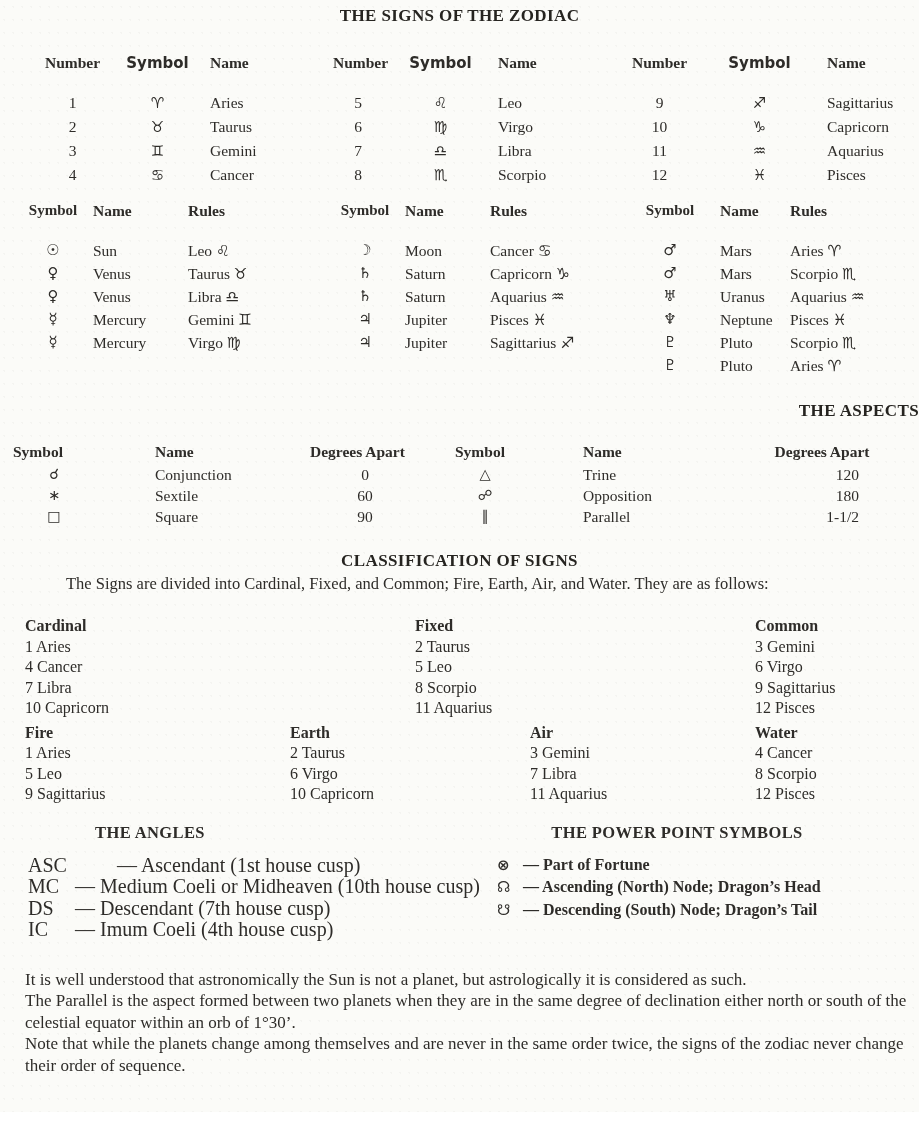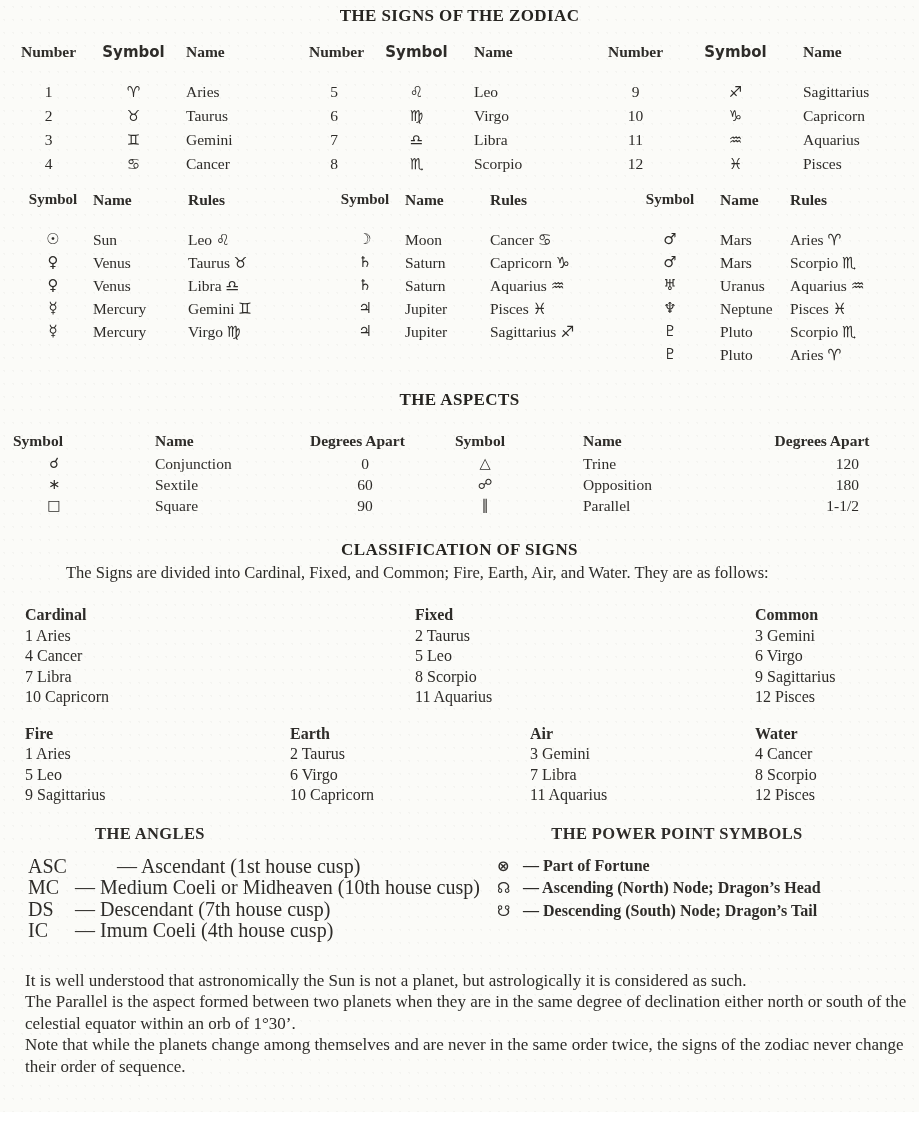--- a/index.html
+++ b/index.html
@@ -12,21 +12,21 @@
     font-family:"Liberation Serif","DejaVu Sans",serif;
     color:#2e2c29;
     overflow:hidden;
   }
   .title {
     text-align:center; font-weight:bold; font-size:17px; letter-spacing:0.4px;
     padding-top:6px; color:#262420;
   }
 
   
-  .zt { display:grid; grid-template-columns:293px 294px 1fr; padding-left:16px; margin-top:14px; font-size:15.5px; }
+  .zt { display:grid; grid-template-columns:293px 294px 1fr; padding-left:40px; margin-top:25px; font-size:15.5px; }
   .zg { display:grid; grid-template-columns:65px 105px 1fr; align-content:start; }
   .zg.g2 { grid-template-columns:50px 115px 1fr; }
   .zg.g3 { grid-template-columns:65px 135px 1fr; }
   .zg > div { height:24px; line-height:24px; }
   .zg .hd { height:40px; font-weight:bold; }
   .zg .num, .zg .sym { text-align:center; }
   .zg .sym { font-family:"DejaVu Sans",sans-serif; font-size:15px; }
 
   
   .pt { display:grid; grid-template-columns:312px 295px 1fr; padding-left:13px; margin-top:12px; font-size:15.5px; }
@@ -44,21 +44,21 @@
   .at .hd { height:23px; font-weight:bold; }
   .at .s1 { text-align:center; padding-right:60px; font-family:"DejaVu Sans",sans-serif; font-size:14.5px; }
   .at .d1 { text-align:center; padding-right:35px; }
   .at .s2 { text-align:center; padding-right:68px; font-family:"DejaVu Sans",sans-serif; font-size:14.5px; }
   .at .d2 { text-align:right; padding-right:60px; }
 
   
   .cls-title { margin-top:18px; }
   .intro { padding-left:66px; padding-right:14px; font-size:16.5px; margin-top:3px; }
   .c1 { display:grid; grid-template-columns:390px 340px 1fr; padding-left:25px; margin-top:22px; }
-  .c2 { display:grid; grid-template-columns:265px 240px 225px 1fr; padding-left:25px; margin-top:16px; }
+  .c2 { display:grid; grid-template-columns:265px 240px 225px 1fr; padding-left:25px; margin-top:4px; }
   .cg { font-size:16px; }
   .cg .chd { font-weight:bold; line-height:20.5px; }
   .cg .ci { line-height:20.5px; }
 
   
   .ap { display:grid; grid-template-columns:462px 1fr; margin-top:18px; }
   .ang-title { width:300px; text-align:center; font-weight:bold; font-size:16.5px; letter-spacing:0.4px; }
   .pow-title { width:430px; text-align:center; font-weight:bold; font-size:16.5px; letter-spacing:0.4px; }
   .ang-list { margin-top:12px; padding-left:28px; font-size:20px; }
   .ang { line-height:21.5px; white-space:nowrap; }
@@ -193,21 +193,21 @@
       <div class="rules">Pisces ♓</div>
       <div class="sym">♇</div>
       <div>Pluto</div>
       <div class="rules">Scorpio ♏</div>
       <div class="sym">♇</div>
       <div>Pluto</div>
       <div class="rules">Aries ♈</div>
     </div>
   </div>
 
-  <div class="title" style="padding-top:24px;">THE ASPECTS</div>
+  <div class="title" style="padding-top:24px;text-align:right;">THE ASPECTS</div>
 
   <div class="at">
     <div class="hd">Symbol</div>
     <div class="hd">Name</div>
     <div class="hd">Degrees Apart</div>
     <div class="hd">Symbol</div>
     <div class="hd">Name</div>
     <div class="hd" style="text-align:center; padding-right:30px;">Degrees Apart</div>
 
     <div class="s1">☌</div>

